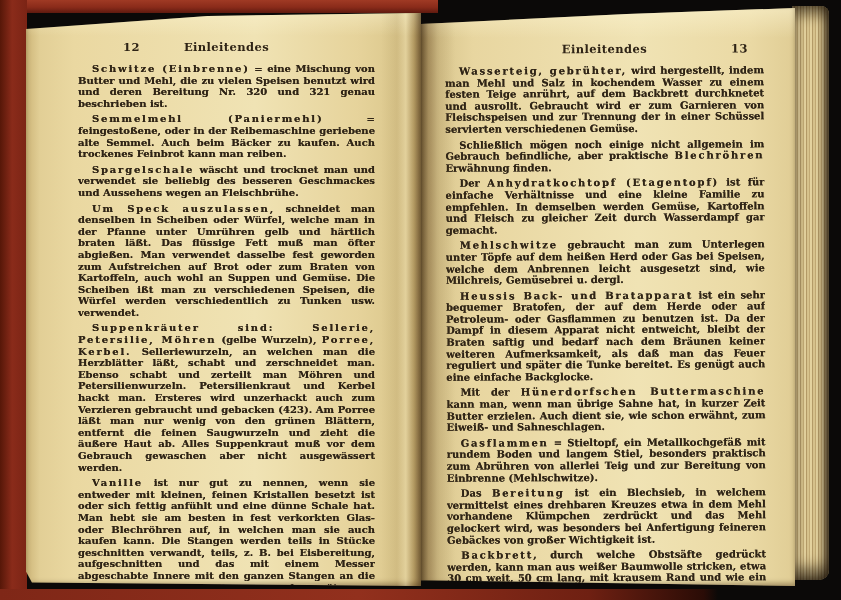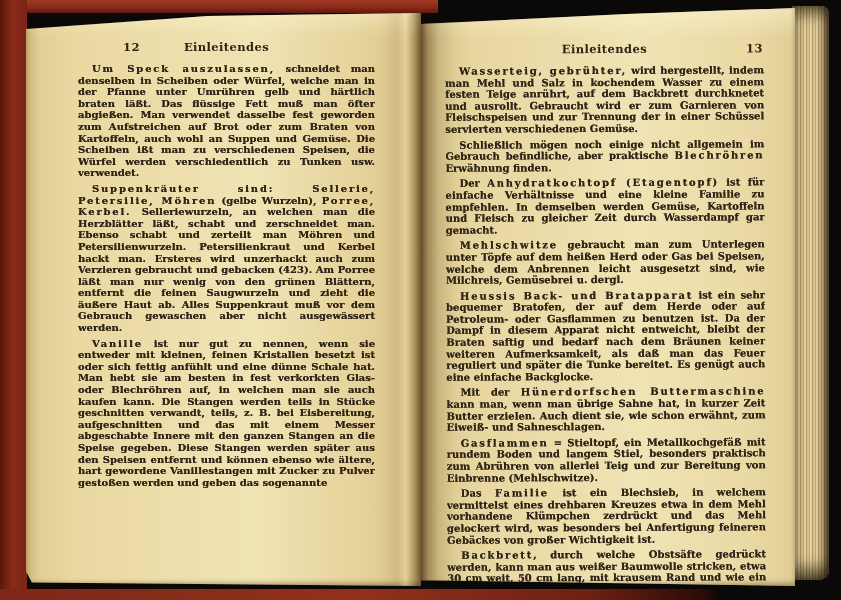--- a/index.html
+++ b/index.html
@@ -61,21 +61,21 @@
     background:linear-gradient(270deg,rgba(110,80,35,0) 0,rgba(110,80,35,.14) 45%,rgba(90,62,28,.32) 78%,rgba(62,42,18,.55) 96%,rgba(48,32,14,.6) 100%);
   }
   
   .content{position:relative; height:100%; box-sizing:border-box; color:var(--ink);}
   .page-left .content{padding:30px 46px 0 52px;}
   .page-right .content{padding:34px 30px 0 25px; transform:rotate(-.25deg);}
   .page-head{position:relative; height:16px; margin-bottom:7px; font-size:11.5px; font-weight:700; letter-spacing:.4px;}
   .page-head .runhead{display:block; text-align:center;}
   .page-head .pagenum{position:absolute; top:0;}
   .pagenum.pos-left{left:0;margin-left:45px;}
-  .pagenum.pos-right{right:1px;}
+  .pagenum.pos-right{right:16px;}
   .page-body{overflow:hidden;}
   .page-body p{
     margin:0 0 4px 0; text-indent:14px; text-align:justify;
     font-size:10px; line-height:11.6px; font-weight:700; color:var(--ink);
     text-shadow:0 0 .5px rgba(47,36,22,.85);
   }
   .sperr{letter-spacing:1.8px;}
   .plain{letter-spacing:0;}
 </style>
 </head>
@@ -88,20 +88,23 @@
   <div class="cover-bottom"></div>
   <div class="page-stack"></div>
 
   <div class="page page-left">
     <div class="content">
       <div class="page-head">
         <span class="pagenum pos-left">12</span>
         <span class="runhead">Einleitendes</span>
       </div>
       <div class="page-body">
+          <p><span class="sperr">Schwitze (Einbrenne)</span><span class="plain"> = eine Mischung von Butter und Mehl, die zu vielen Speisen benutzt wird und deren Bereitung Nr. 320 und 321 genau beschrieben ist.</span></p>
+          <p><span class="sperr">Semmelmehl (Paniermehl)</span><span class="plain"> = feingestoßene, oder in der Reibemaschine geriebene alte Semmel. Auch beim Bäcker zu kaufen. Auch trockenes Feinbrot kann man reiben.</span></p>
+          <p><span class="sperr">Spargelschale</span><span class="plain"> wäscht und trocknet man und verwendet sie beliebig des besseren Geschmackes und Aussehens wegen an Fleischbrühe.</span></p>
           <p><span class="sperr">Um Speck auszulassen,</span><span class="plain"> schneidet man denselben in Scheiben oder Würfel, welche man in der Pfanne unter Umrühren gelb und härtlich braten läßt. Das flüssige Fett muß man öfter abgießen. Man verwendet dasselbe fest geworden zum Aufstreichen auf Brot oder zum Braten von Kartoffeln, auch wohl an Suppen und Gemüse. Die Scheiben ißt man zu verschiedenen Speisen, die Würfel werden verschiedentlich zu Tunken usw. verwendet.</span></p>
           <p><span class="sperr">Suppenkräuter sind: Sellerie, Petersilie, Möhren</span><span class="plain"> (gelbe Wurzeln), </span><span class="sperr">Porree, Kerbel.</span><span class="plain"> Selleriewurzeln, an welchen man die Herzblätter läßt, schabt und zerschneidet man. Ebenso schabt und zerteilt man Möhren und Petersilienwurzeln. Petersilienkraut und Kerbel hackt man. Ersteres wird unzerhackt auch zum Verzieren gebraucht und gebacken (423). Am Porree läßt man nur wenig von den grünen Blättern, entfernt die feinen Saugwurzeln und zieht die äußere Haut ab. Alles Suppenkraut muß vor dem Gebrauch gewaschen aber nicht ausgewässert werden.</span></p>
           <p><span class="sperr">Vanille</span><span class="plain"> ist nur gut zu nennen, wenn sie entweder mit kleinen, feinen Kristallen besetzt ist oder sich fettig anfühlt und eine dünne Schale hat. Man hebt sie am besten in fest verkorkten Glas- oder Blechröhren auf, in welchen man sie auch kaufen kann. Die Stangen werden teils in Stücke geschnitten verwandt, teils, z. B. bei Eisbereitung, aufgeschnitten und das mit einem Messer abgeschabte Innere mit den ganzen Stangen an die Speise gegeben. Diese Stangen werden später aus den Speisen entfernt und können ebenso wie ältere, hart gewordene Vanillestangen mit Zucker zu Pulver gestoßen werden und geben das sogenannte </span></p>
         </div>
     </div>
   </div>
 
   <div class="page page-right">
     <div class="content">
       <div class="page-head">
@@ -109,20 +112,20 @@
         <span class="pagenum pos-right">13</span>
       </div>
       <div class="page-body">
           <p><span class="sperr">Wasserteig, gebrühter,</span><span class="plain"> wird hergestellt, indem man Mehl und Salz in kochendem Wasser zu einem festen Teige anrührt, auf dem Backbrett durchknetet und ausrollt. Gebraucht wird er zum Garnieren von Fleischspeisen und zur Trennung der in einer Schüssel servierten verschiedenen Gemüse.</span></p>
           <p><span class="plain">Schließlich mögen noch einige nicht allgemein im Gebrauch befindliche, aber praktische </span><span class="sperr">Blechröhren</span><span class="plain"> Erwähnung finden.</span></p>
           <p><span class="plain">Der </span><span class="sperr">Anhydratkochtopf (Etagentopf)</span><span class="plain"> ist für einfache Verhältnisse und eine kleine Familie zu empfehlen. In demselben werden Gemüse, Kartoffeln und Fleisch zu gleicher Zeit durch Wasserdampf gar gemacht.</span></p>
           <p><span class="sperr">Mehlschwitze</span><span class="plain"> gebraucht man zum Unterlegen unter Töpfe auf dem heißen Herd oder Gas bei Speisen, welche dem Anbrennen leicht ausgesetzt sind, wie Milchreis, Gemüsebrei u. dergl.</span></p>
           <p><span class="sperr">Heussis Back- und Bratapparat</span><span class="plain"> ist ein sehr bequemer Bratofen, der auf dem Herde oder auf Petroleum- oder Gasflammen zu benutzen ist. Da der Dampf in diesem Apparat nicht entweicht, bleibt der Braten saftig und bedarf nach dem Bräunen keiner weiteren Aufmerksamkeit, als daß man das Feuer reguliert und später die Tunke bereitet. Es genügt auch eine einfache Backglocke.</span></p>
           <p><span class="plain">Mit der </span><span class="sperr">Hünerdorfschen Buttermaschine</span><span class="plain"> kann man, wenn man übrige Sahne hat, in kurzer Zeit Butter erzielen. Auch dient sie, wie schon erwähnt, zum Eiweiß- und Sahneschlagen.</span></p>
           <p><span class="sperr">Gasflammen</span><span class="plain"> = Stieltopf, ein Metallkochgefäß mit rundem Boden und langem Stiel, besonders praktisch zum Abrühren von allerlei Teig und zur Bereitung von Einbrenne (Mehlschwitze).</span></p>
-          <p><span class="plain">Das </span><span class="sperr">Familie</span><span class="plain"> ist ein Blechsieb, in welchem vermittelst eines drehbaren Kreuzes etwa in dem Mehl vorhandene Klümpchen zerdrückt und das Mehl gelockert wird, was besonders bei Anfertigung feineren Gebäckes von großer Wichtigkeit ist.</span></p>
+          <p><span class="plain">Das </span><span class="sperr">Bereitung</span><span class="plain"> ist ein Blechsieb, in welchem vermittelst eines drehbaren Kreuzes etwa in dem Mehl vorhandene Klümpchen zerdrückt und das Mehl gelockert wird, was besonders bei Anfertigung feineren Gebäckes von großer Wichtigkeit ist.</span></p>
           <p><span class="sperr">Backbrett</span><span class="plain">, durch welche Obstsäfte gedrückt werden, kann man aus weißer Baumwolle stricken, etwa 30 cm weit, 50 cm lang, mit krausem Rand und wie ein Strumpf zugespitzt.</span></p>
           <p><span class="sperr">Tortenböden</span><span class="plain"> mit kleinem Rand erleichtern das Backen von Schichttorten.</span></p>
         </div>
     </div>
   </div>
 
 </div>
 
 </body></html>

